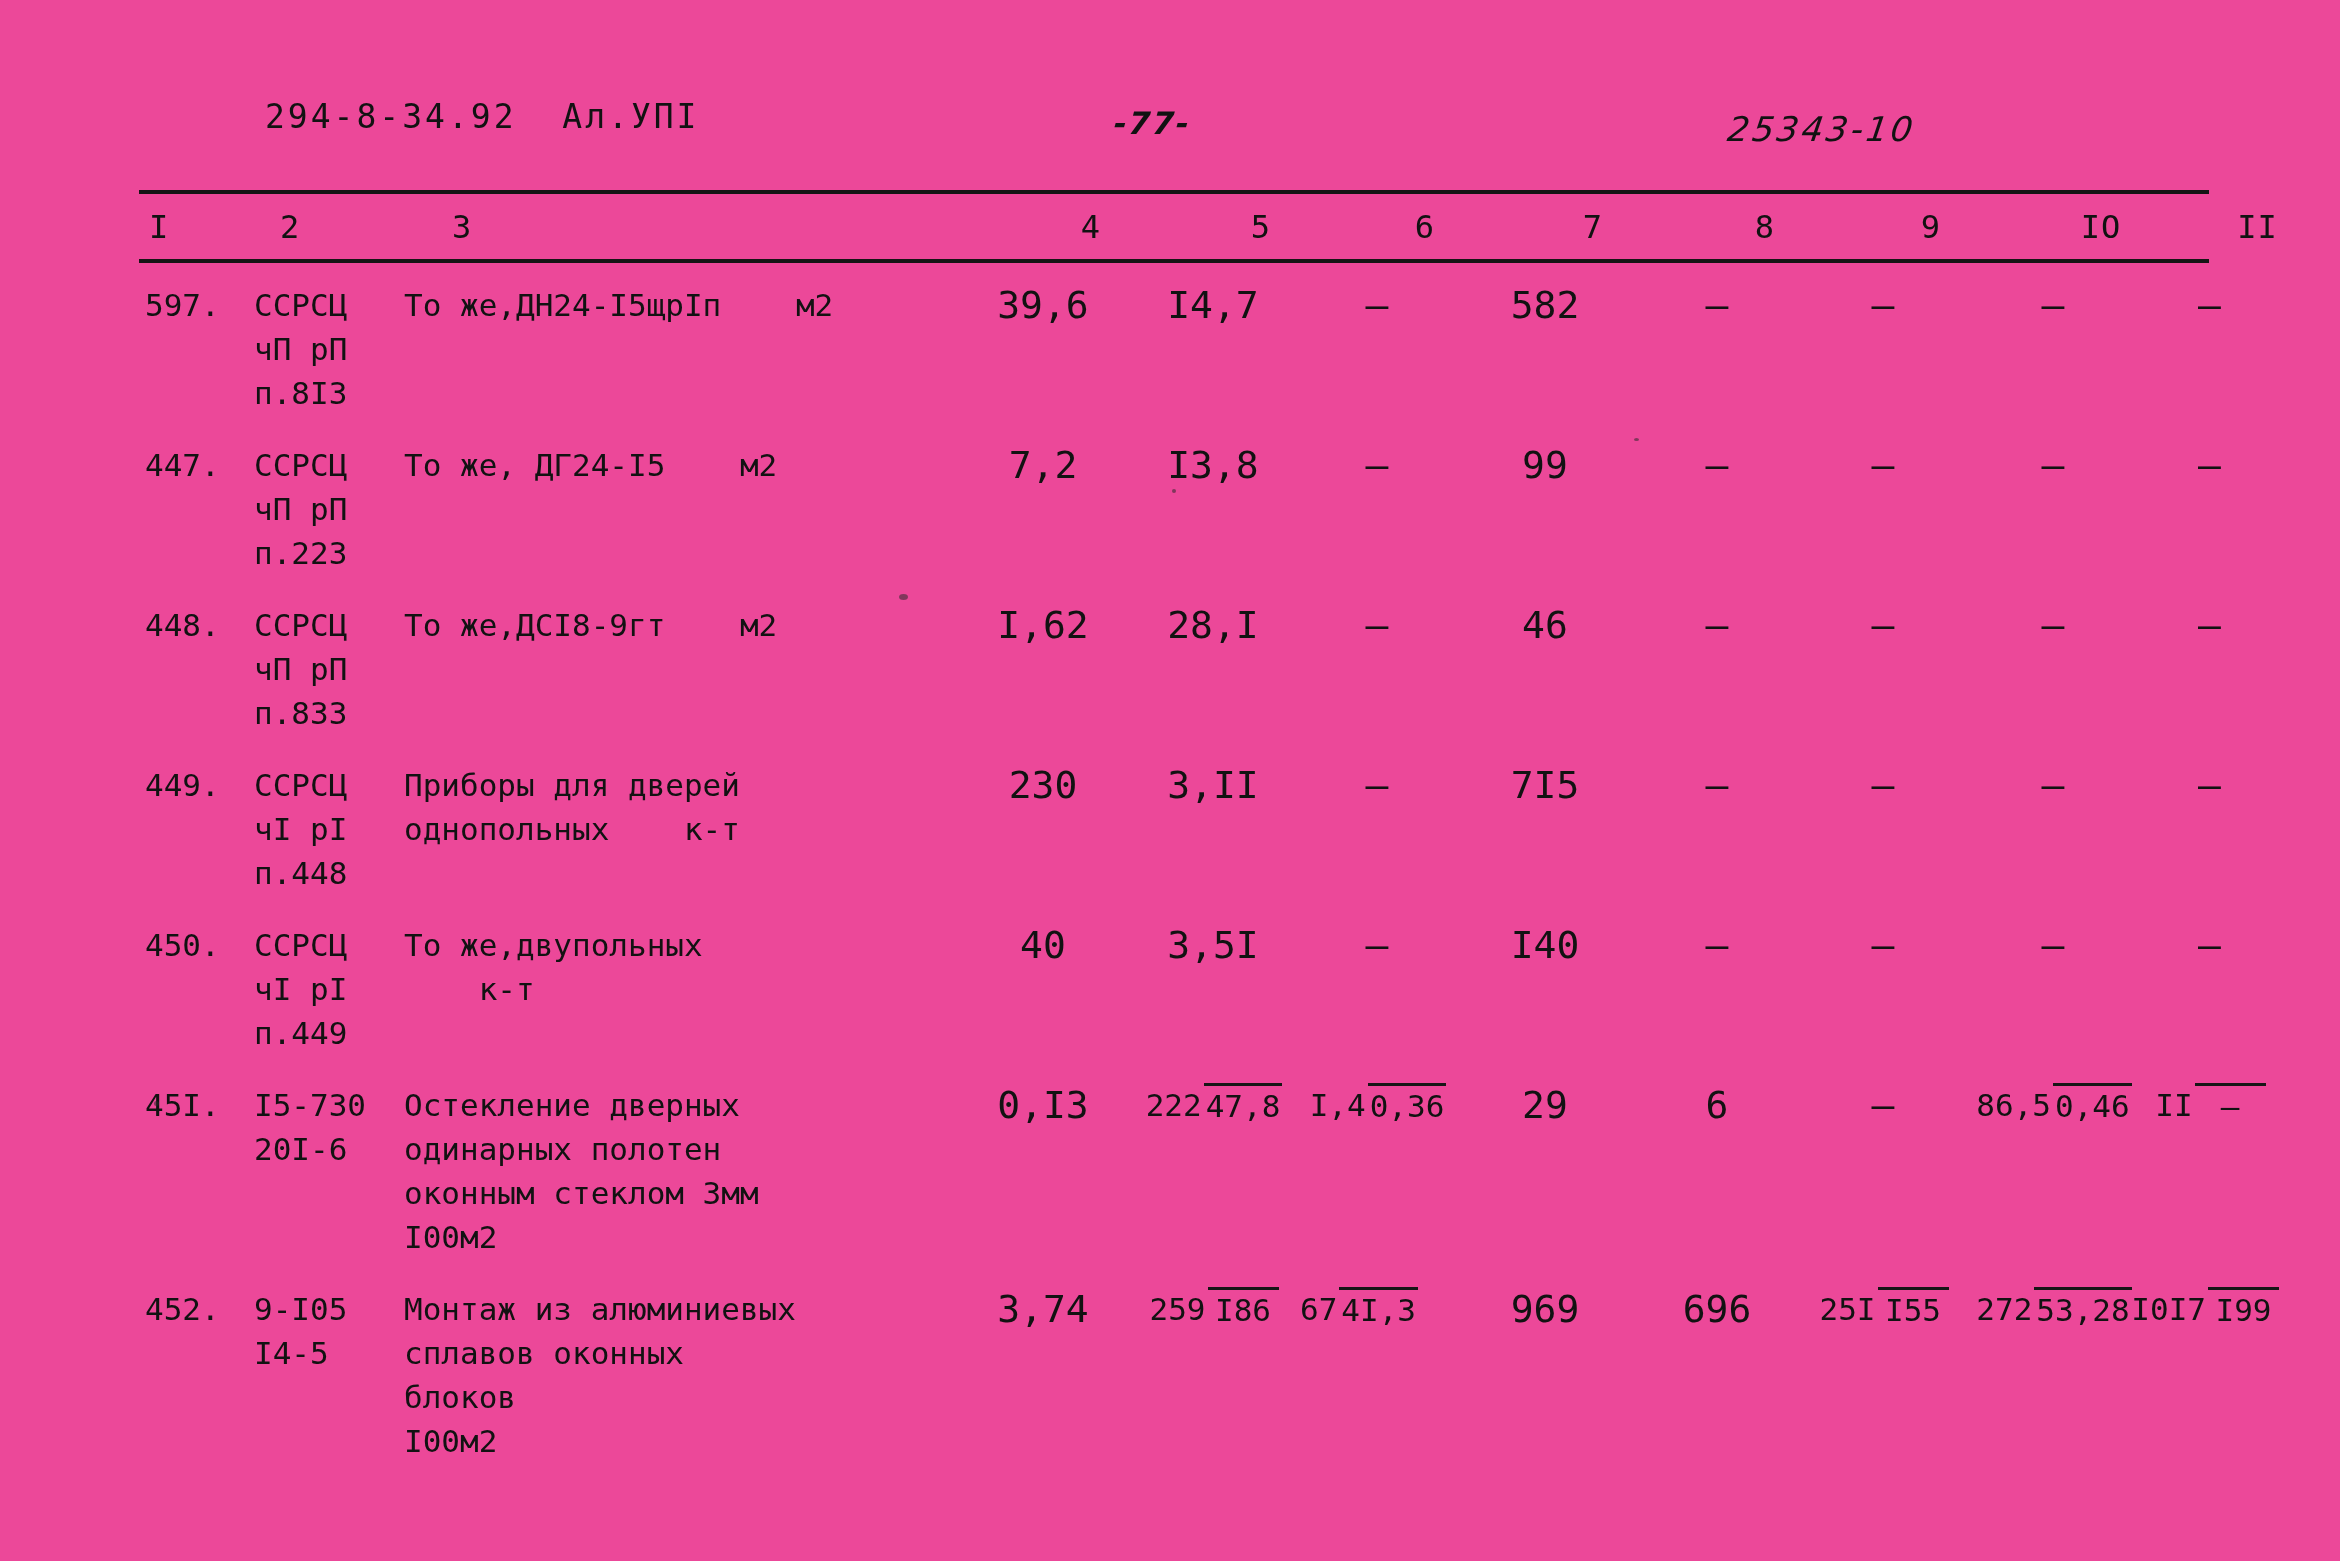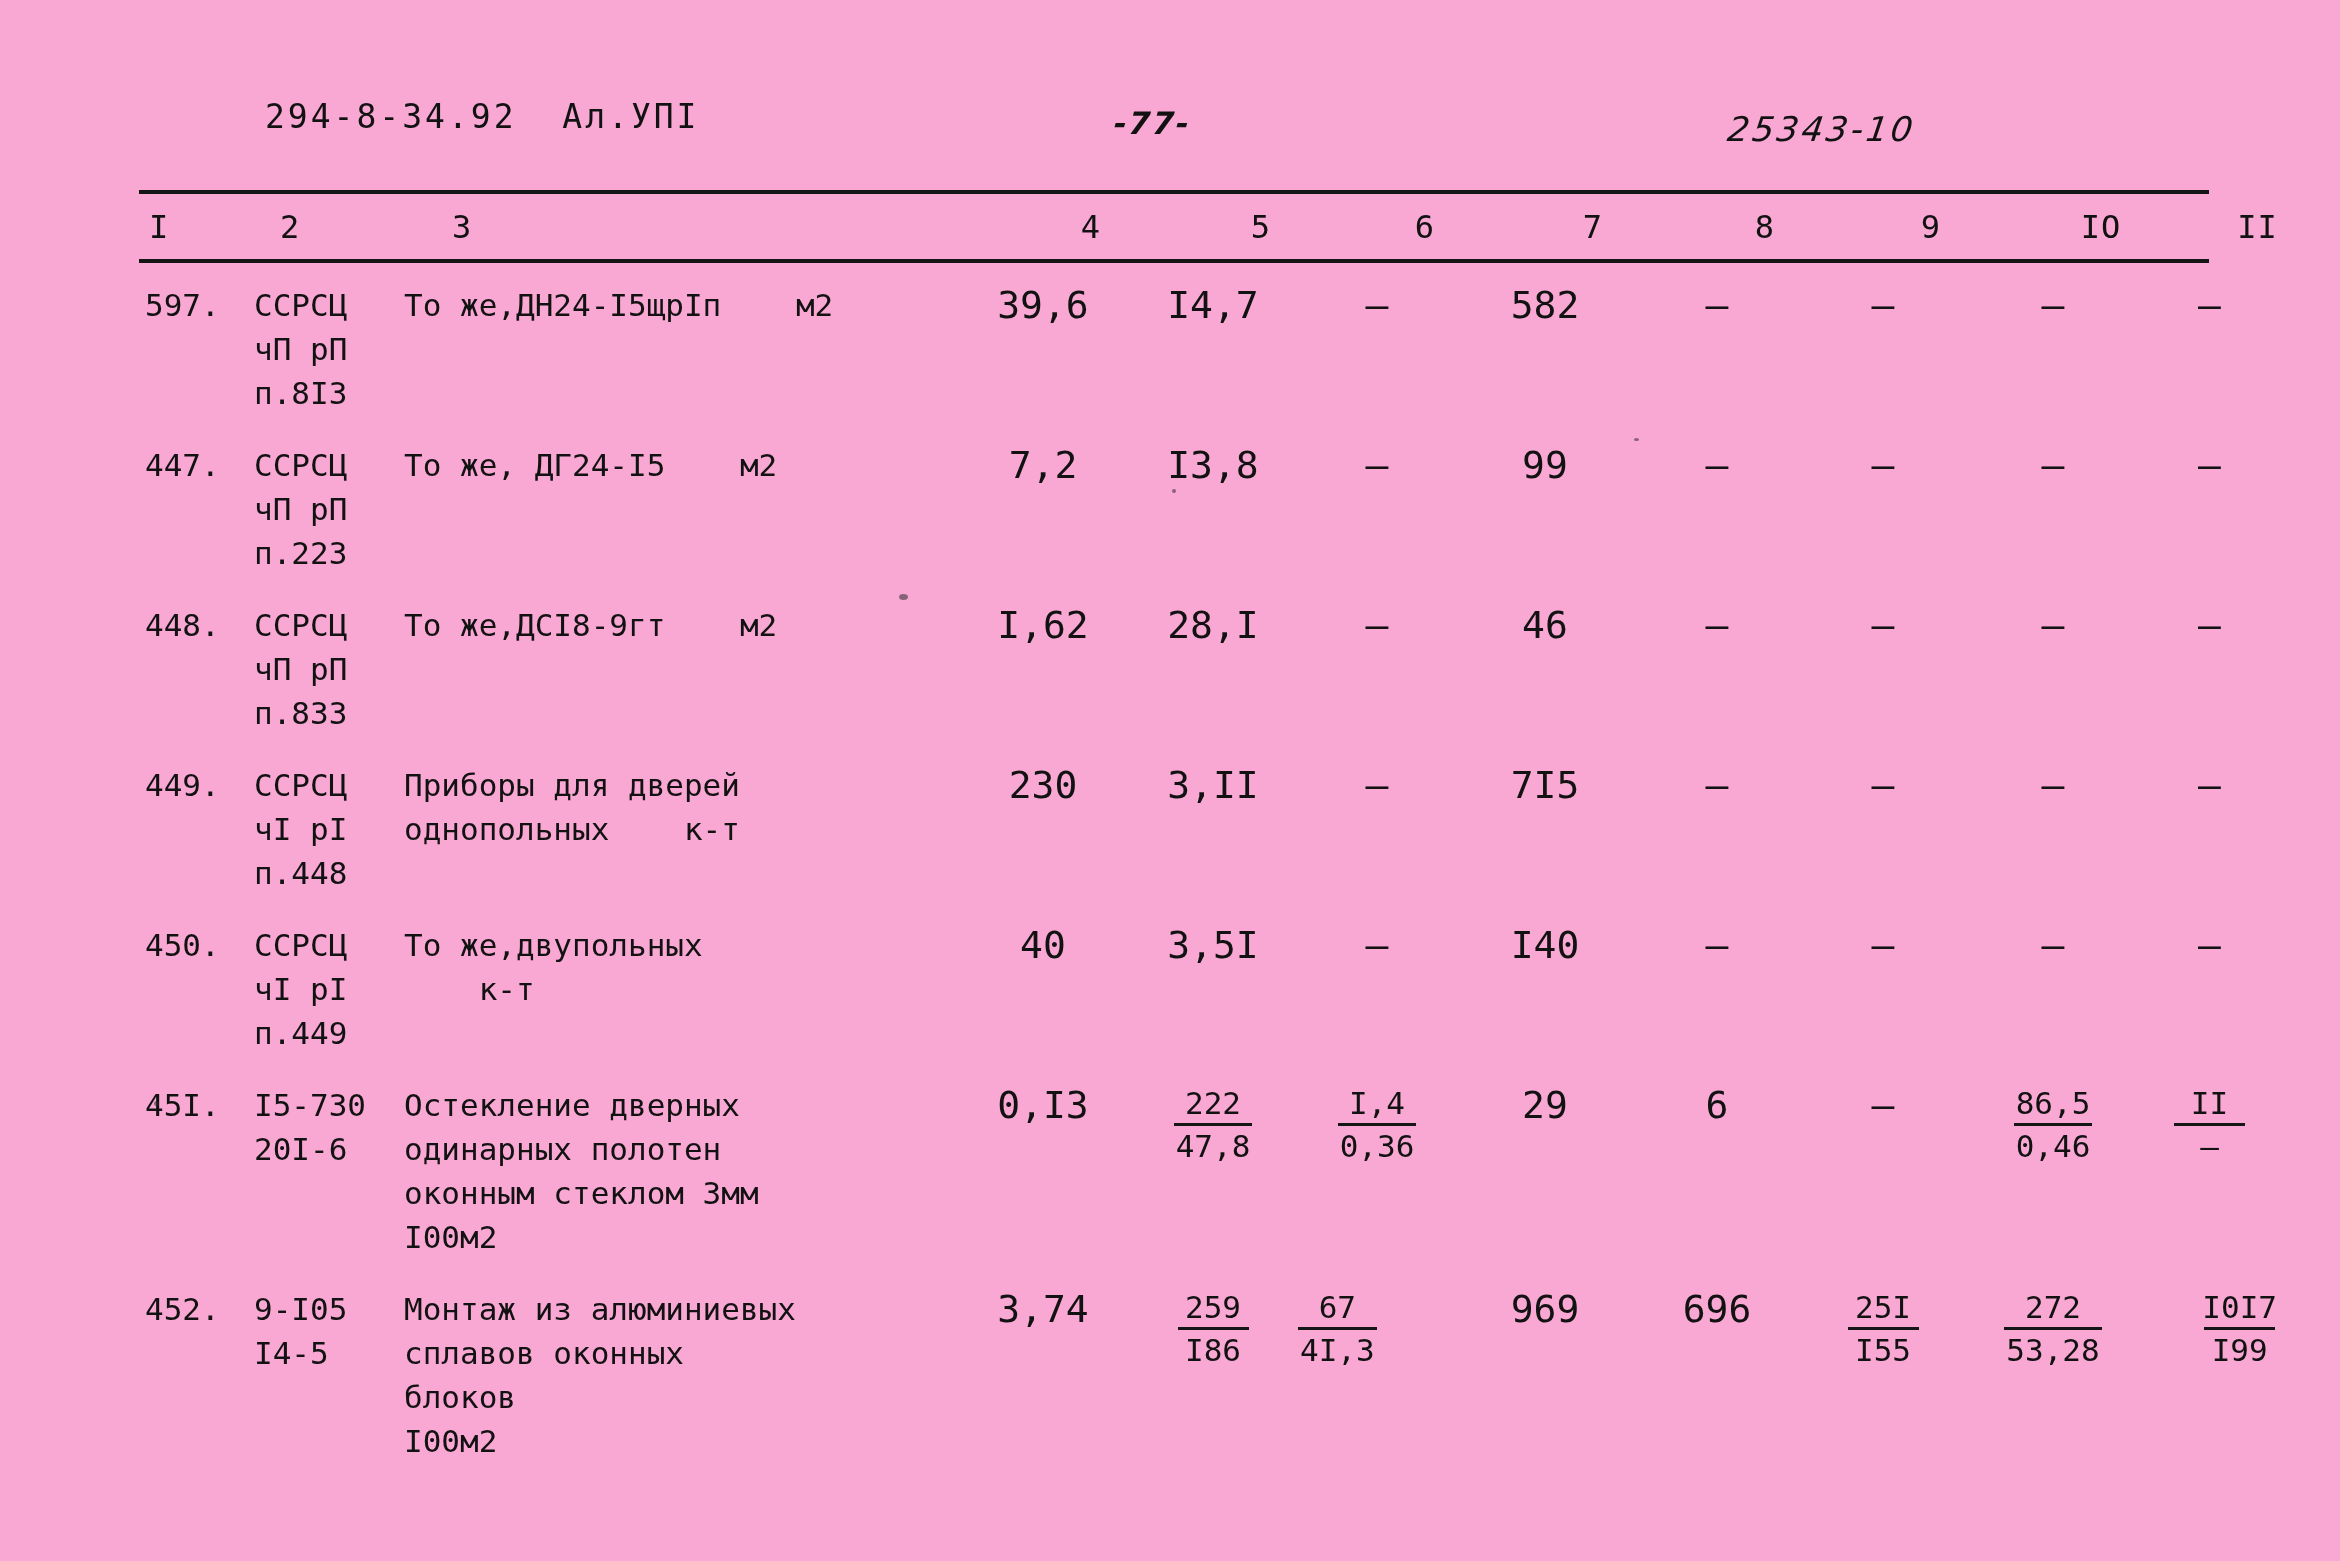--- a/index.html
+++ b/index.html
@@ -14,21 +14,21 @@
     color: #121212;
     position: relative;
     overflow: hidden;
     -webkit-font-smoothing: none;
   }
 
   
   .page {
     position: absolute;
     inset: 0;
-    background: #f9a8d4;
+    background: #ec4899;
   }
 
   
   .hdr {
     position: absolute;
     top: 97px;
     left: 0;
     right: 0;
     height: 59px;
   }
@@ -124,21 +124,20 @@
     flex-direction: column;
   }
   .ln { display: block; white-space: pre; line-height: 44px; font-size: 31px; }
 
   
   .num-al { display: flex; flex-direction: column; justify-content: flex-end; }
 
   
   .frac {
     display: inline-flex;
-    flex-direction: column;
     align-items: center;
     line-height: 40px;
     font-size: 31px;
   }
   .frac .top { padding: 0 2px; }
   .frac .bot {
     padding: 0 2px;
     border-top: 3px solid #161616;
     min-width: 67px;
     text-align: center;

